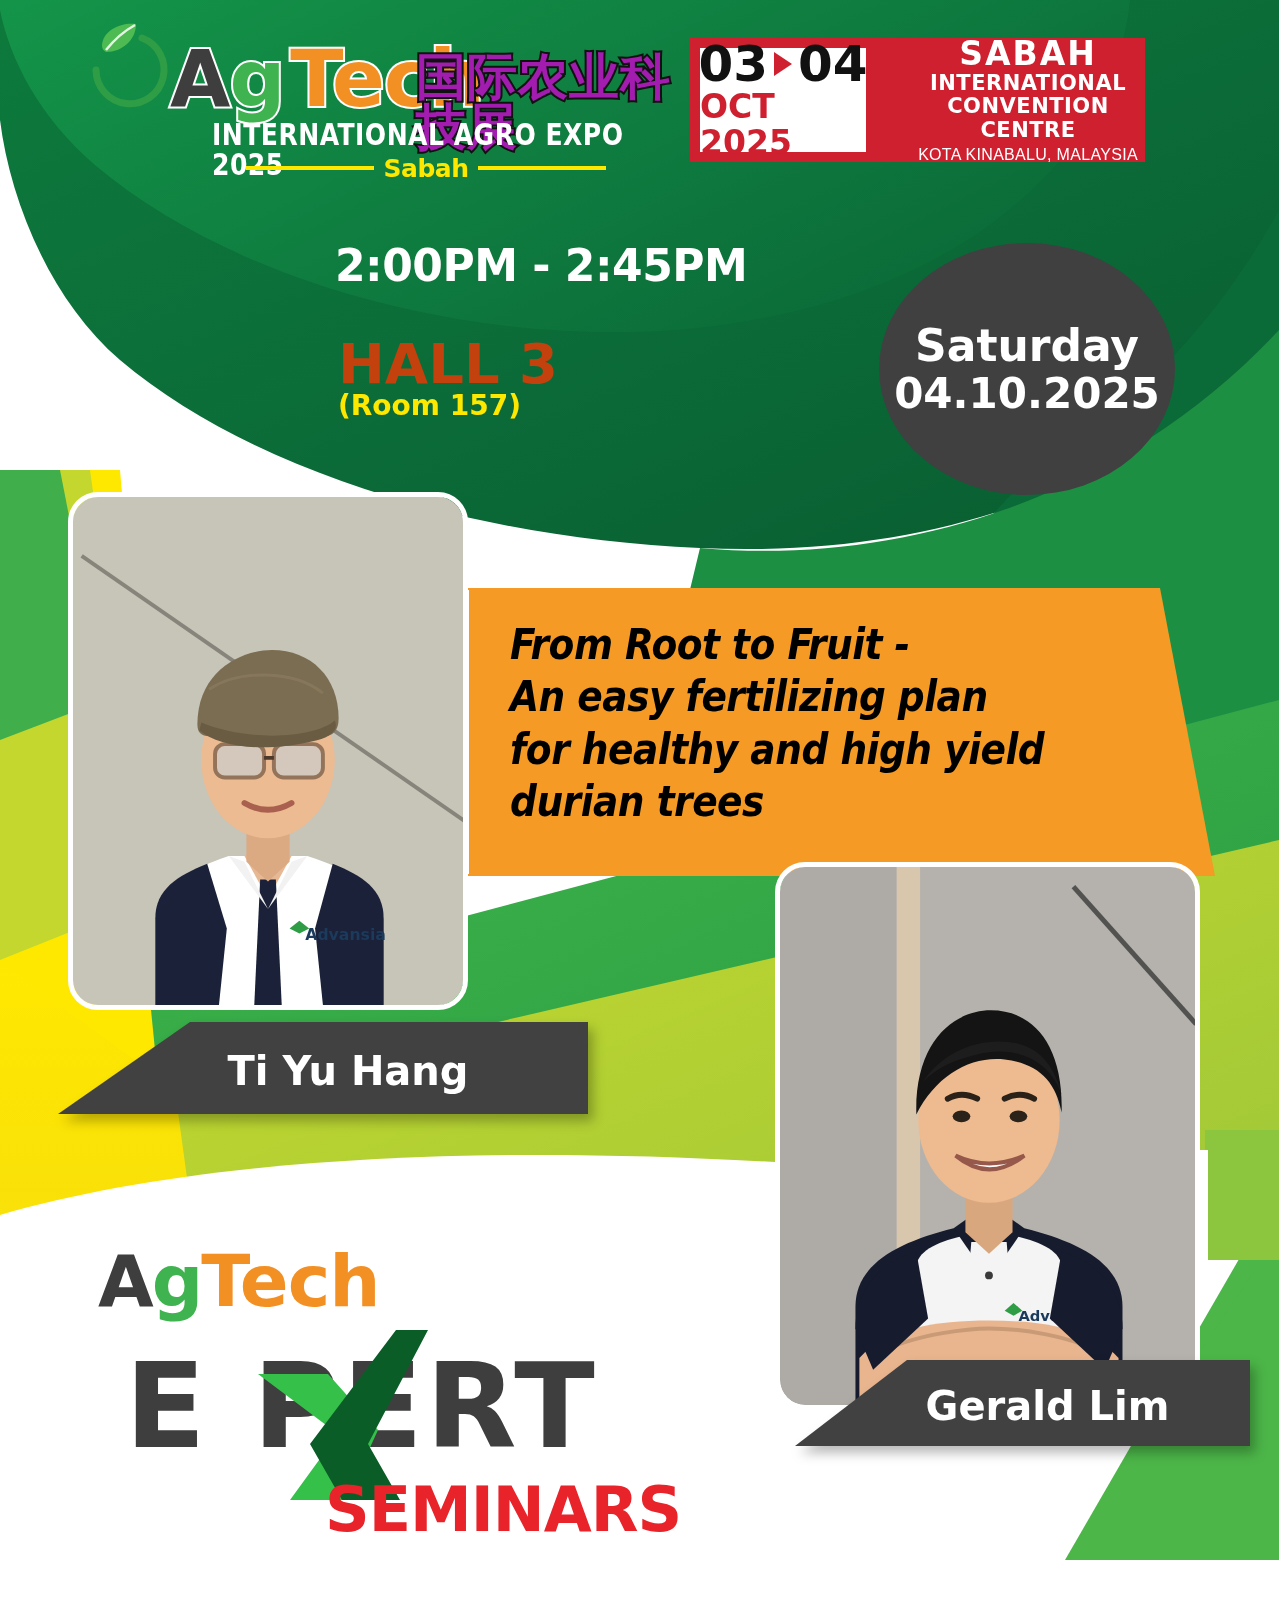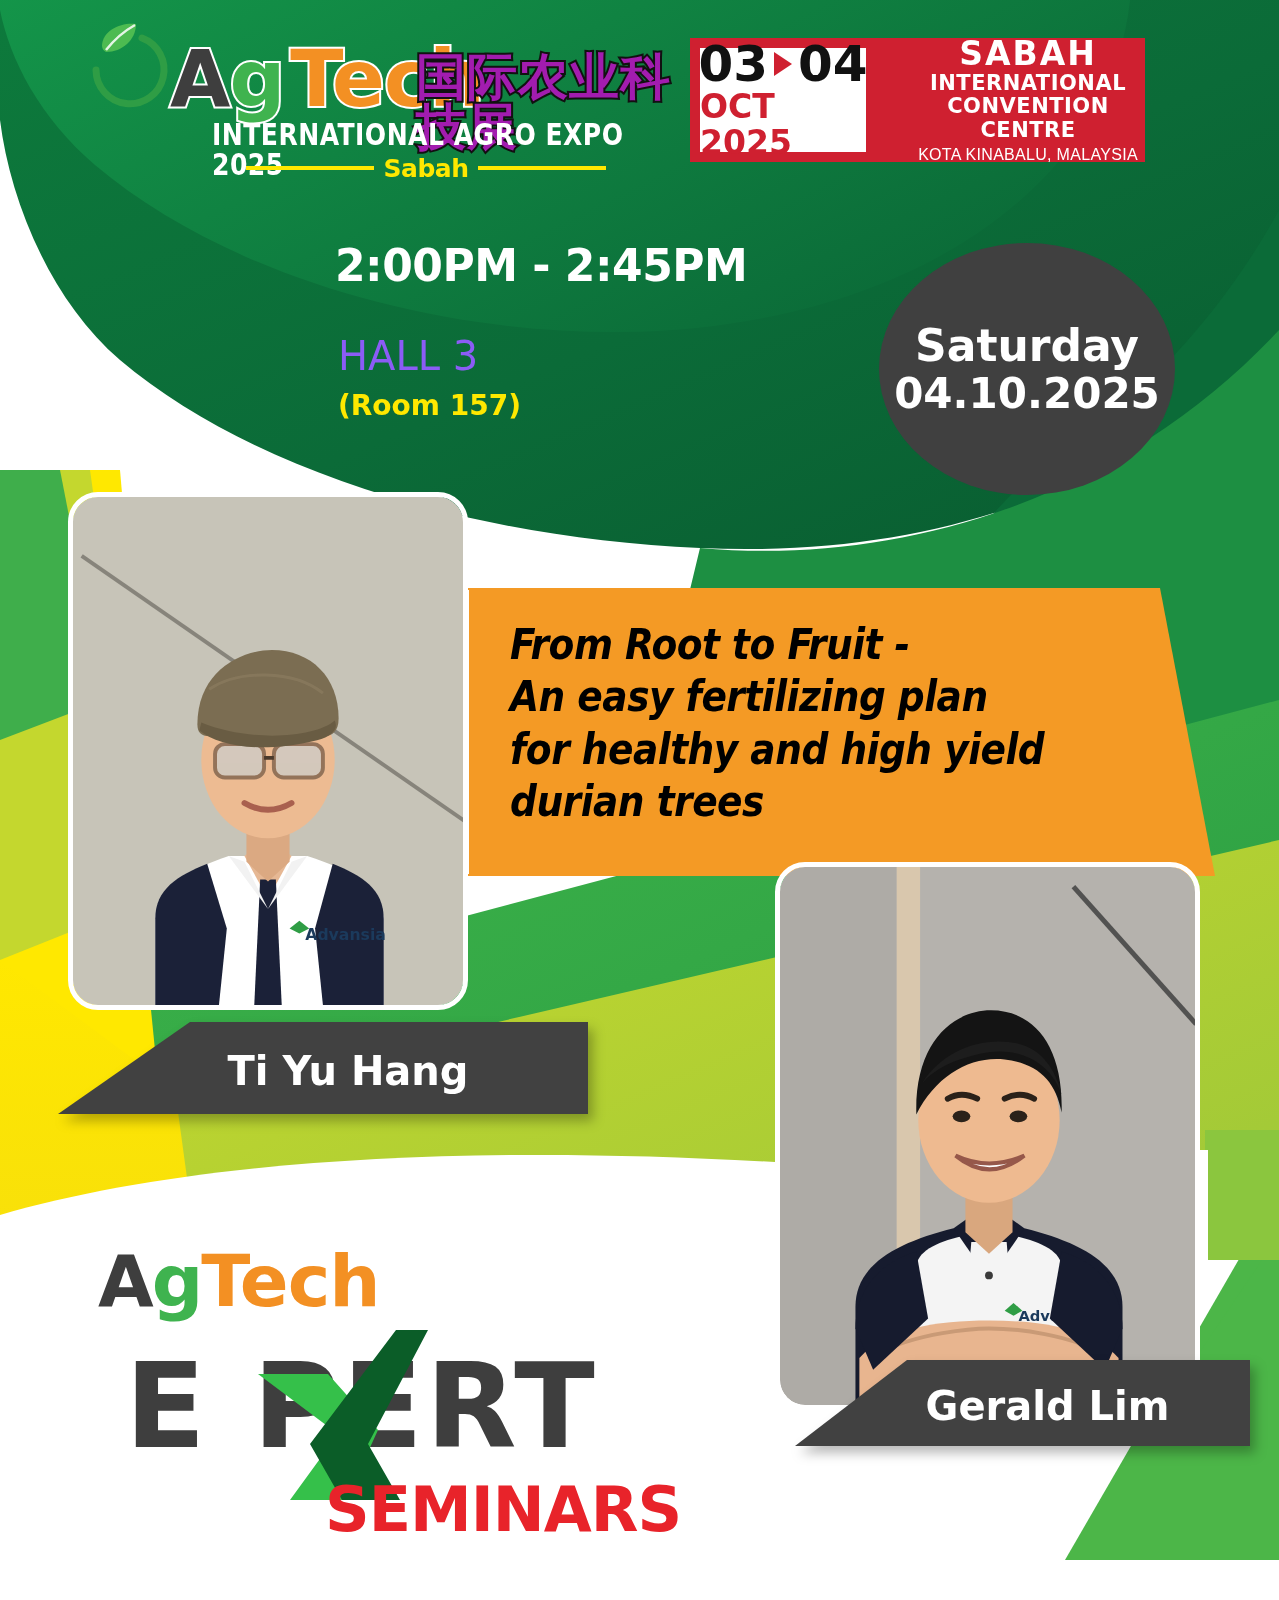--- a/index.html
+++ b/index.html
@@ -65,22 +65,22 @@
   .v2 { font-size:21px; font-weight:bold; letter-spacing:0.5px; line-height:1.12; font-family:"DejaVu Sans",sans-serif; }
   .v3 { font-size:16px; letter-spacing:0.3px; line-height:1.2; margin-top:2px; }
 
   
   .time {
     position:absolute; left:335px; top:244px; z-index:6; color:#ffffff;
     font-size:44px; font-weight:bold; letter-spacing:-0.5px; line-height:1;
     font-family:"DejaVu Sans",sans-serif;
   }
   .hall {
-    position:absolute; left:338px; top:336px; z-index:6; color:#8b5cf6;
-    font-size:40px; font-weight:normal; line-height:1; letter-spacing:0px;
+    position:absolute; left:338px; top:336px; z-index:6; color:#c2410c;
+    font-size:56px; font-weight:bold; line-height:1; letter-spacing:0px;
     font-family:"DejaVu Sans",sans-serif;
   }
   .room {
     position:absolute; left:338px; top:392px; z-index:6; color:#ffe800;
     font-size:28px; font-weight:bold; line-height:1;
     font-family:"DejaVu Sans",sans-serif;
   }
 
   
   .daycircle {

